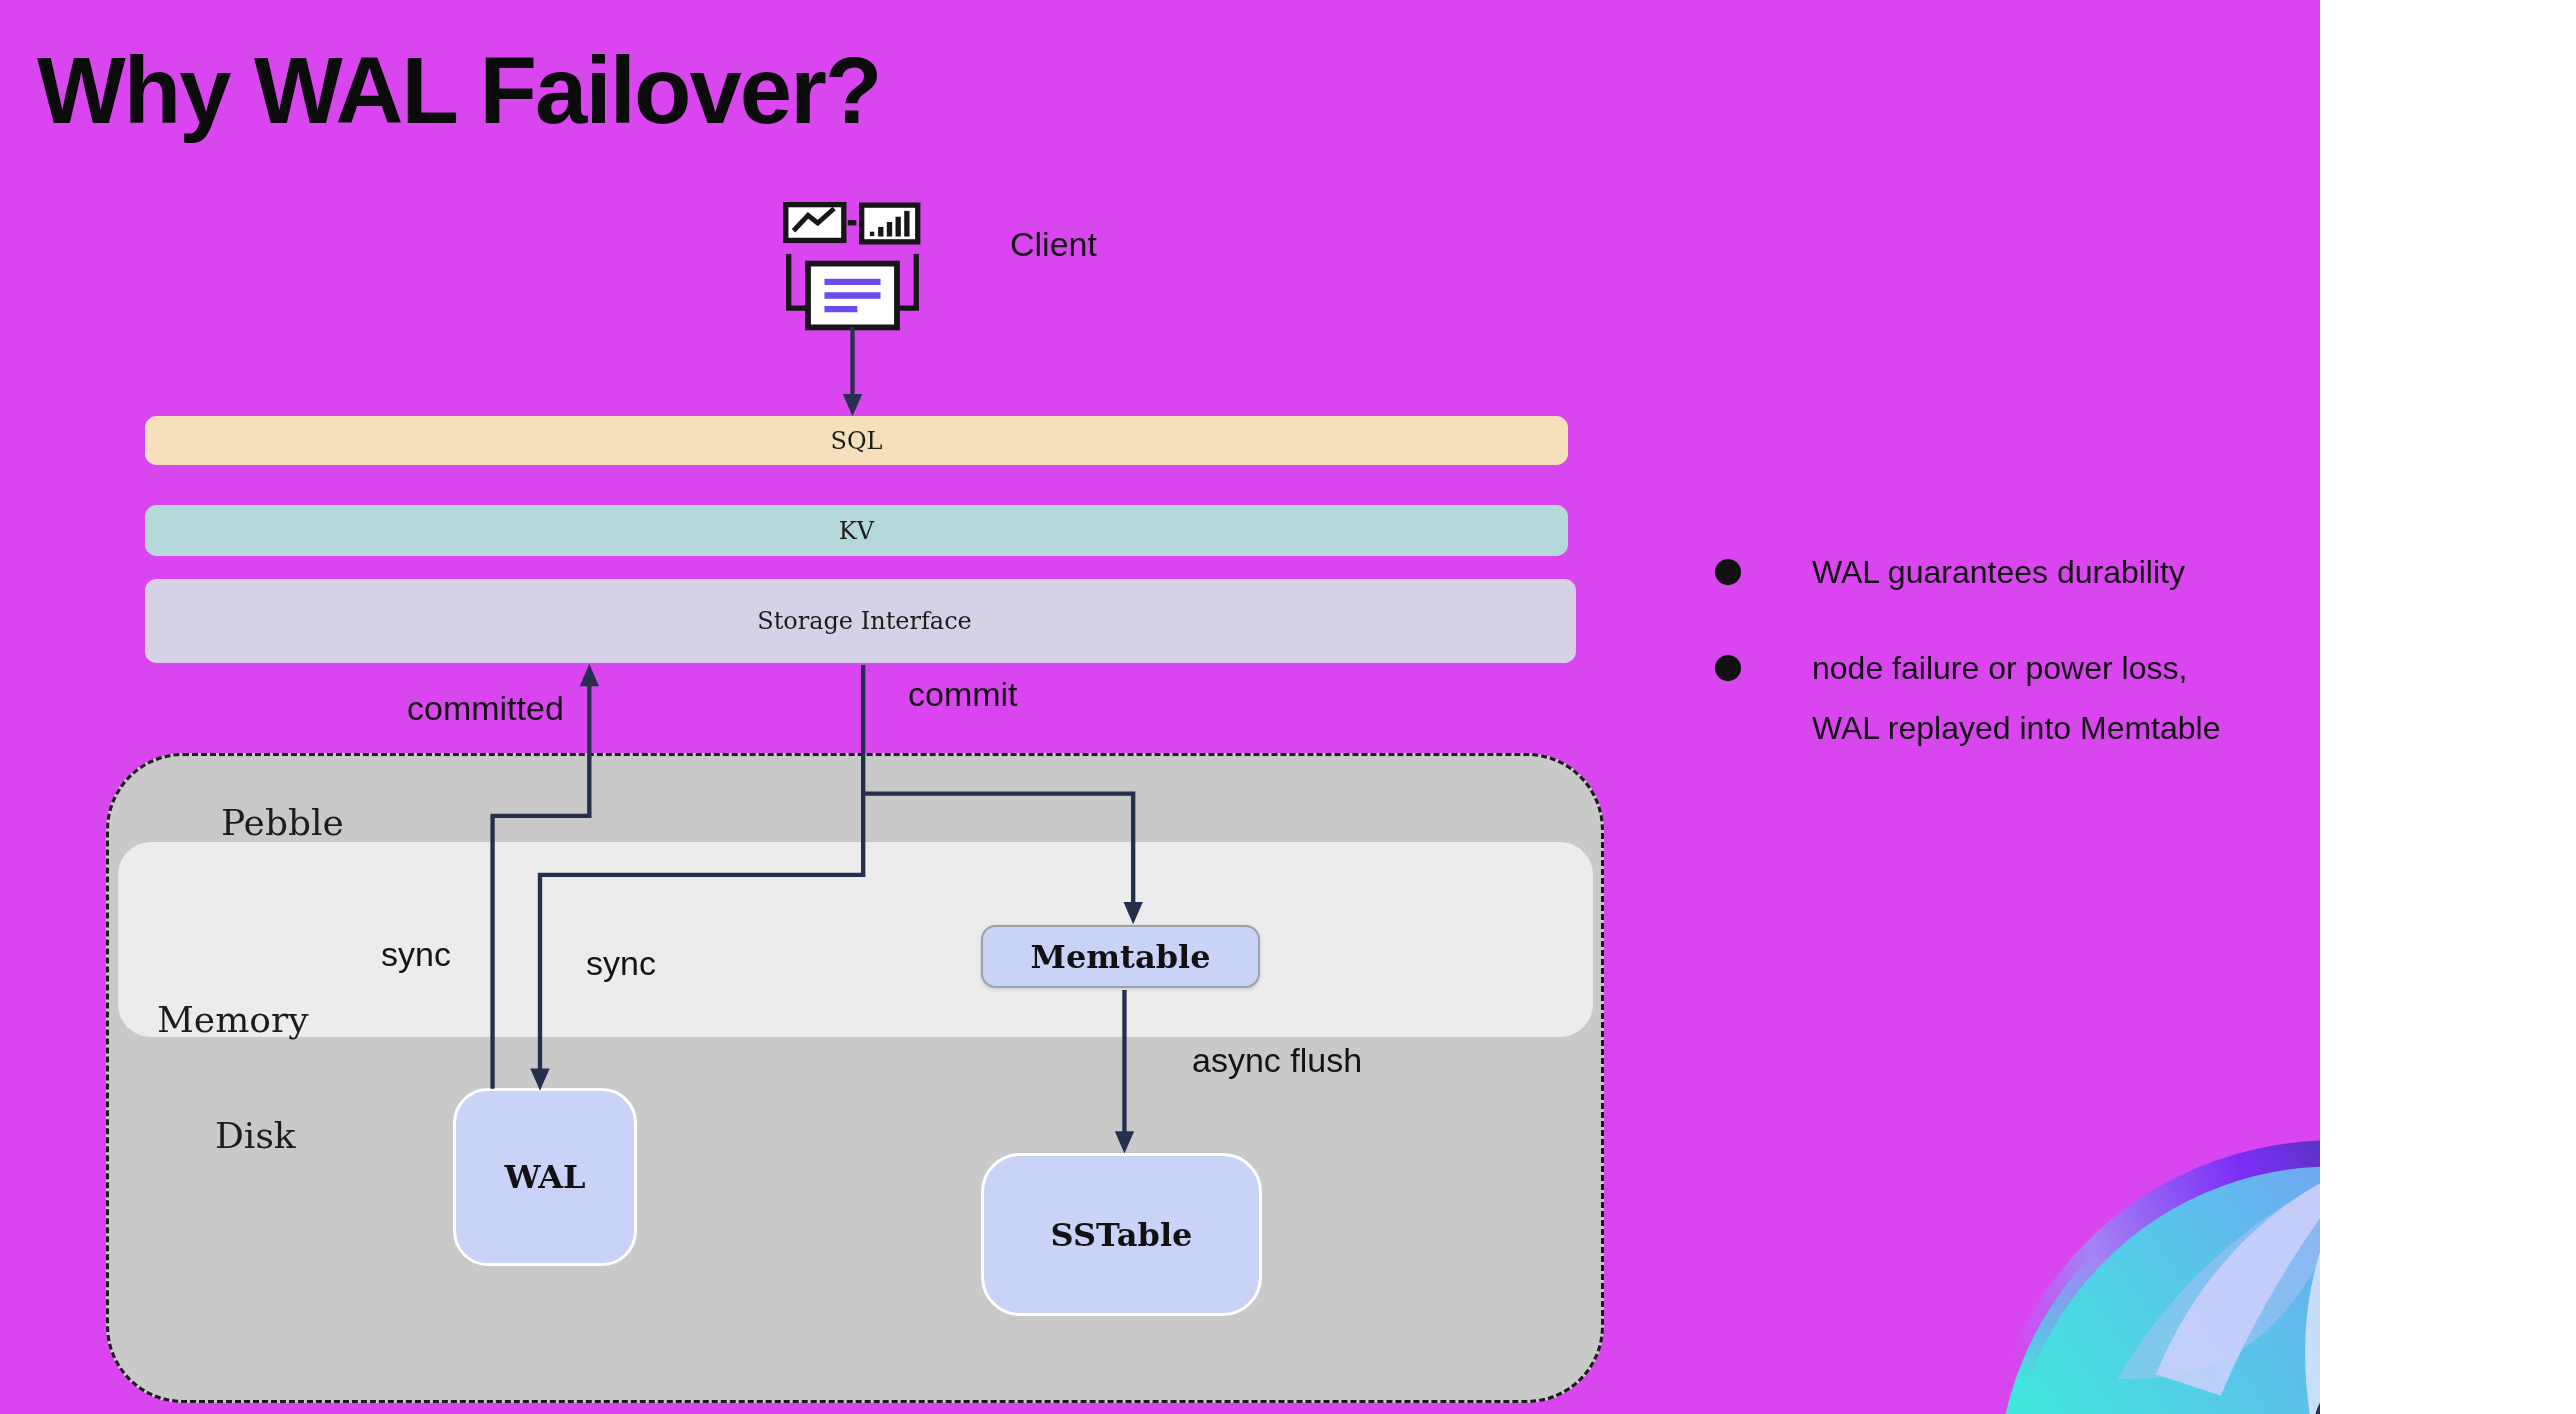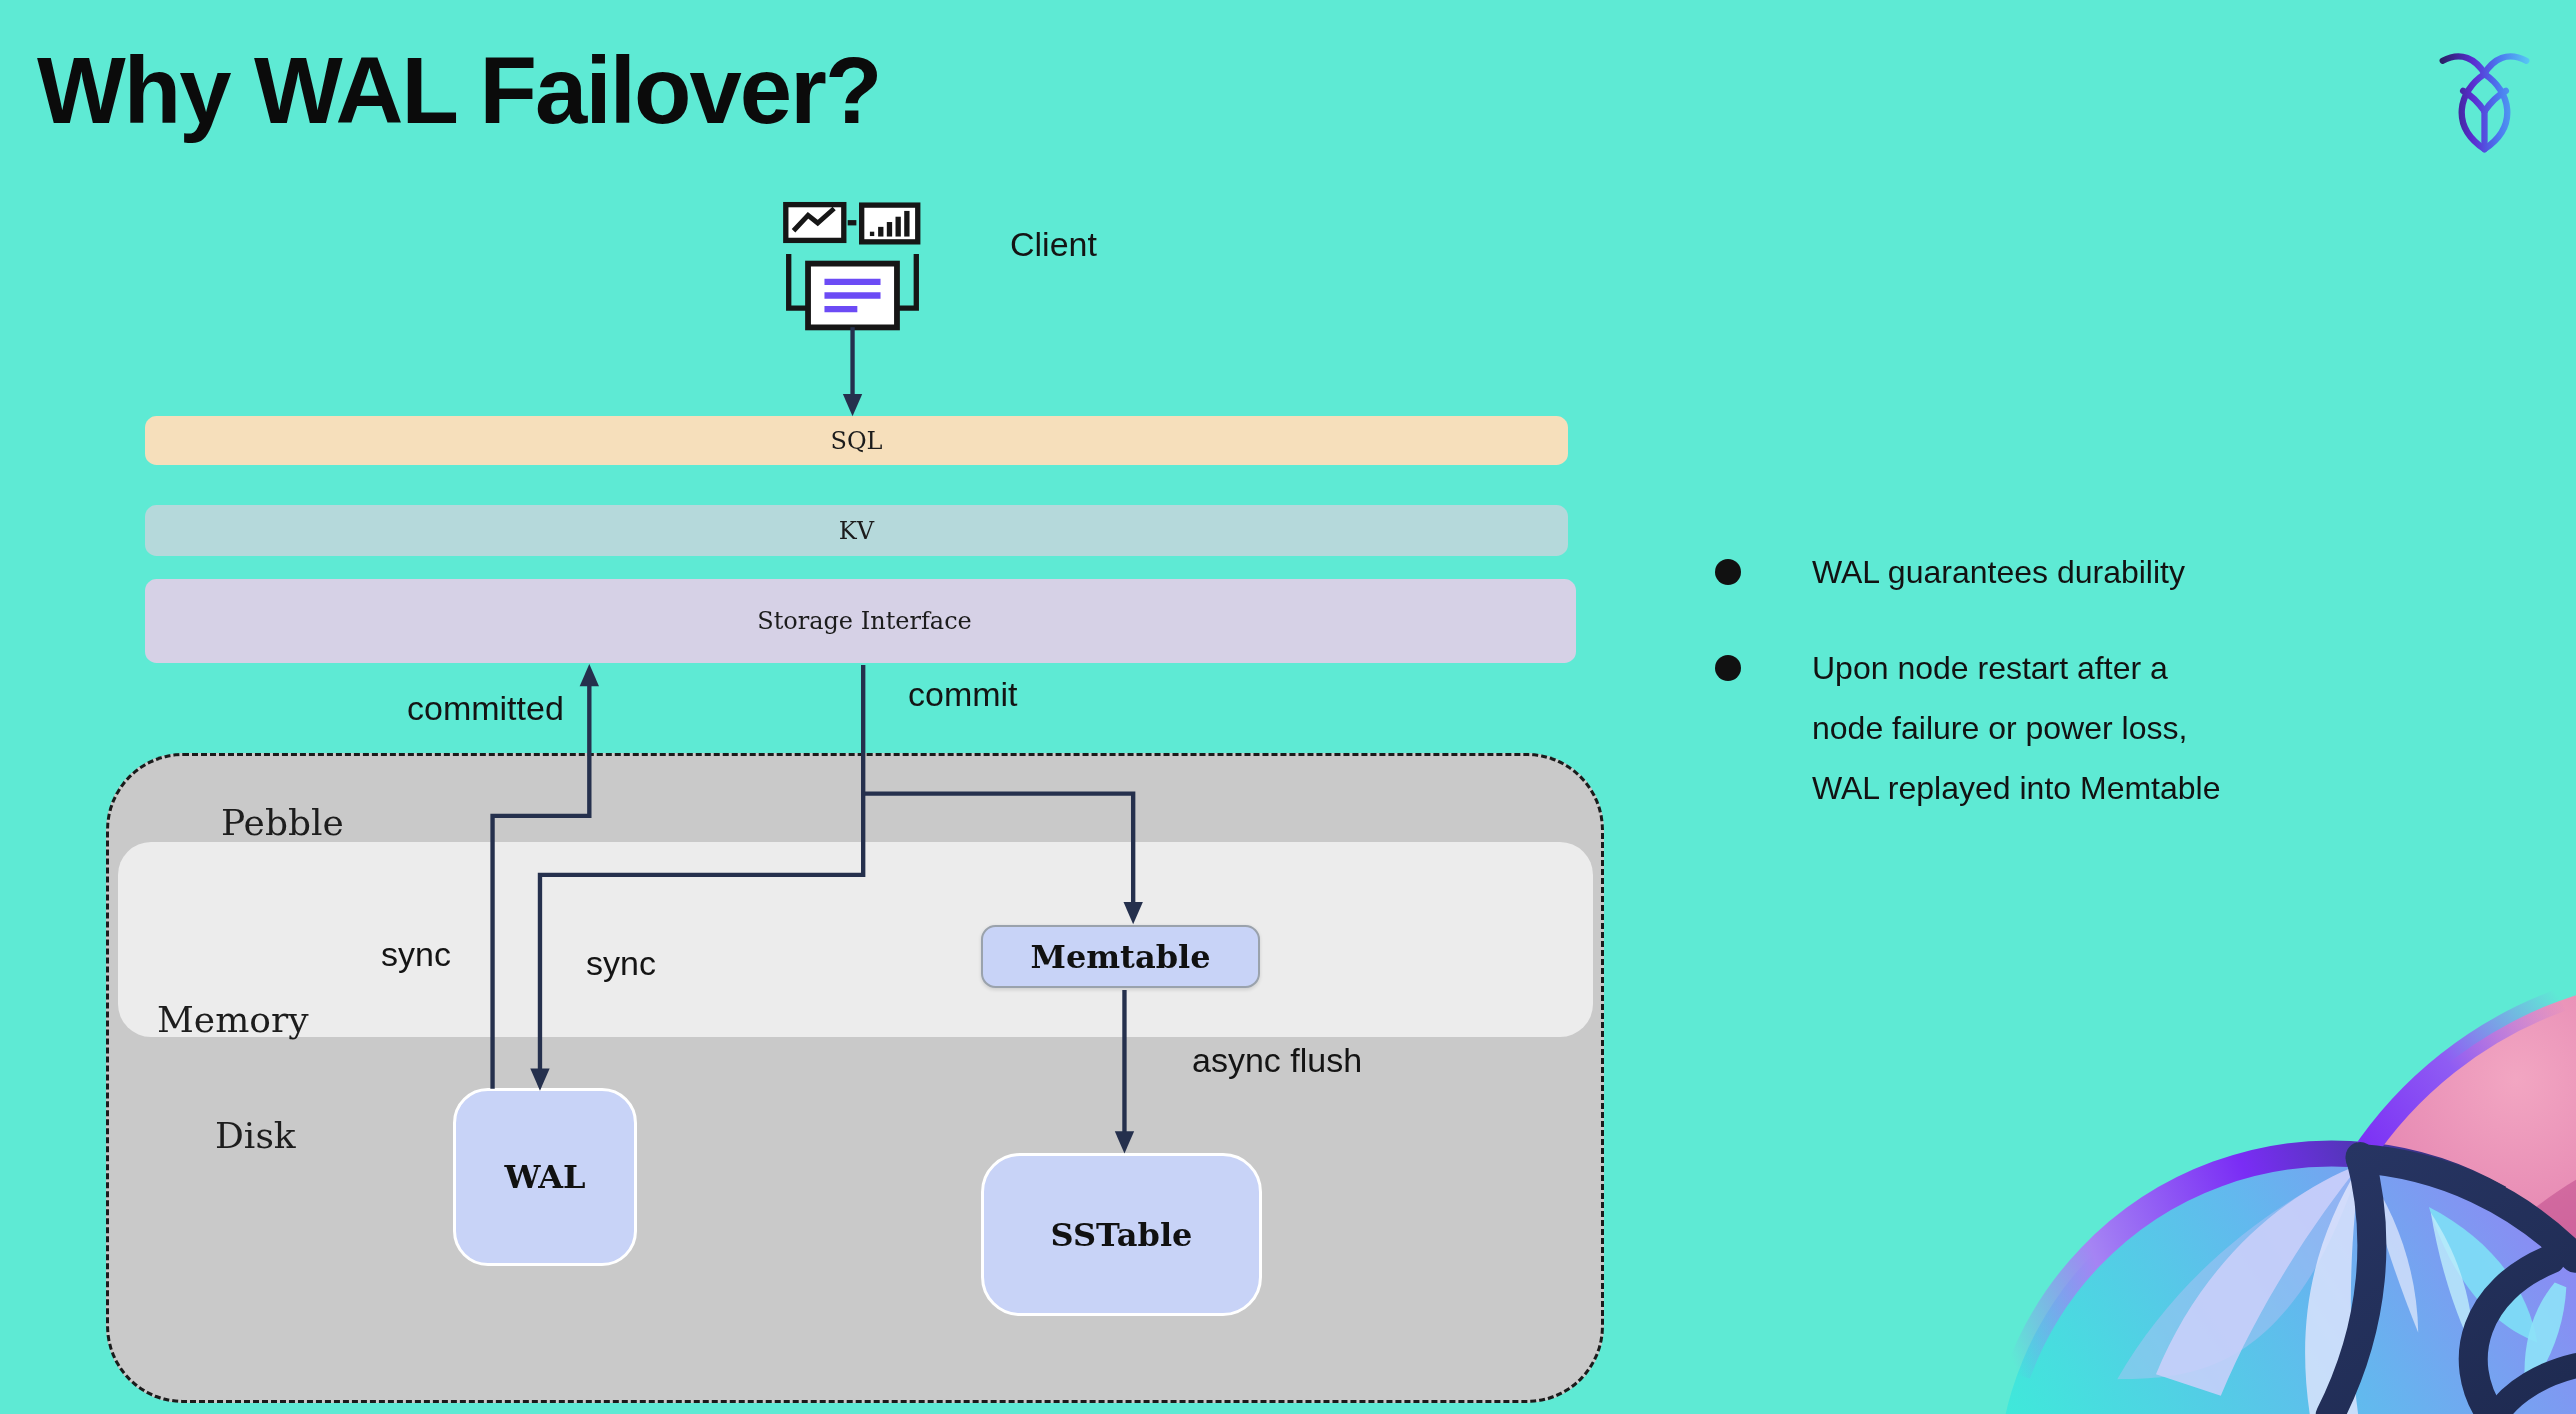--- a/index.html
+++ b/index.html
@@ -1,19 +1,19 @@
 <!DOCTYPE html>
 <html style="--c-sql: #f6dfbb; --c-kv: #b5d9db; --c-storage: #d6d1e6; --c-pebble: #c9c9c9; --c-memory: #ececec; --c-node: #c8d3f7; --c-arrow: #25304d; --c-accent-purple: #6c4bf5;"><head>
 <meta charset="utf-8">
 <style>
   html,body{margin:0;padding:0;background:#ffffff;}
   .slide{
     position:relative;
-    width:2576px;height:1415px;
-    background:#5eead4;
+    width:2320px;height:1415px;
+    background:#d946ef;
     overflow:hidden;
     font-family:"Liberation Sans",sans-serif;
     color:#1d1d1d;
   }
   .abs{position:absolute;}
   
   .title{
     left:37px;top:39px;
     font-size:94px;font-weight:800;letter-spacing:-1.9px;
     color:#0b0b0b;line-height:1.1;white-space:nowrap;
@@ -179,21 +179,20 @@
 
   <div class="abs bullet bullet-1">
     <span class="dot"></span>
     <div class="lines">
       <div>WAL guarantees durability</div>
     </div>
   </div>
   <div class="abs bullet bullet-2">
     <span class="dot"></span>
     <div class="lines">
-      <div>Upon node restart after a</div>
       <div>node failure or power loss,</div>
       <div>WAL replayed into Memtable</div>
     </div>
   </div>
 
   <svg class="abs flourish" viewBox="0 0 622 467">
     <defs>
       <linearGradient id="fxBlue" gradientUnits="userSpaceOnUse" x1="33" y1="467" x2="622" y2="80">
         <stop offset="0" stop-color="#3fe9da"></stop>
         <stop offset="0.45" stop-color="#62b9ee"></stop>

